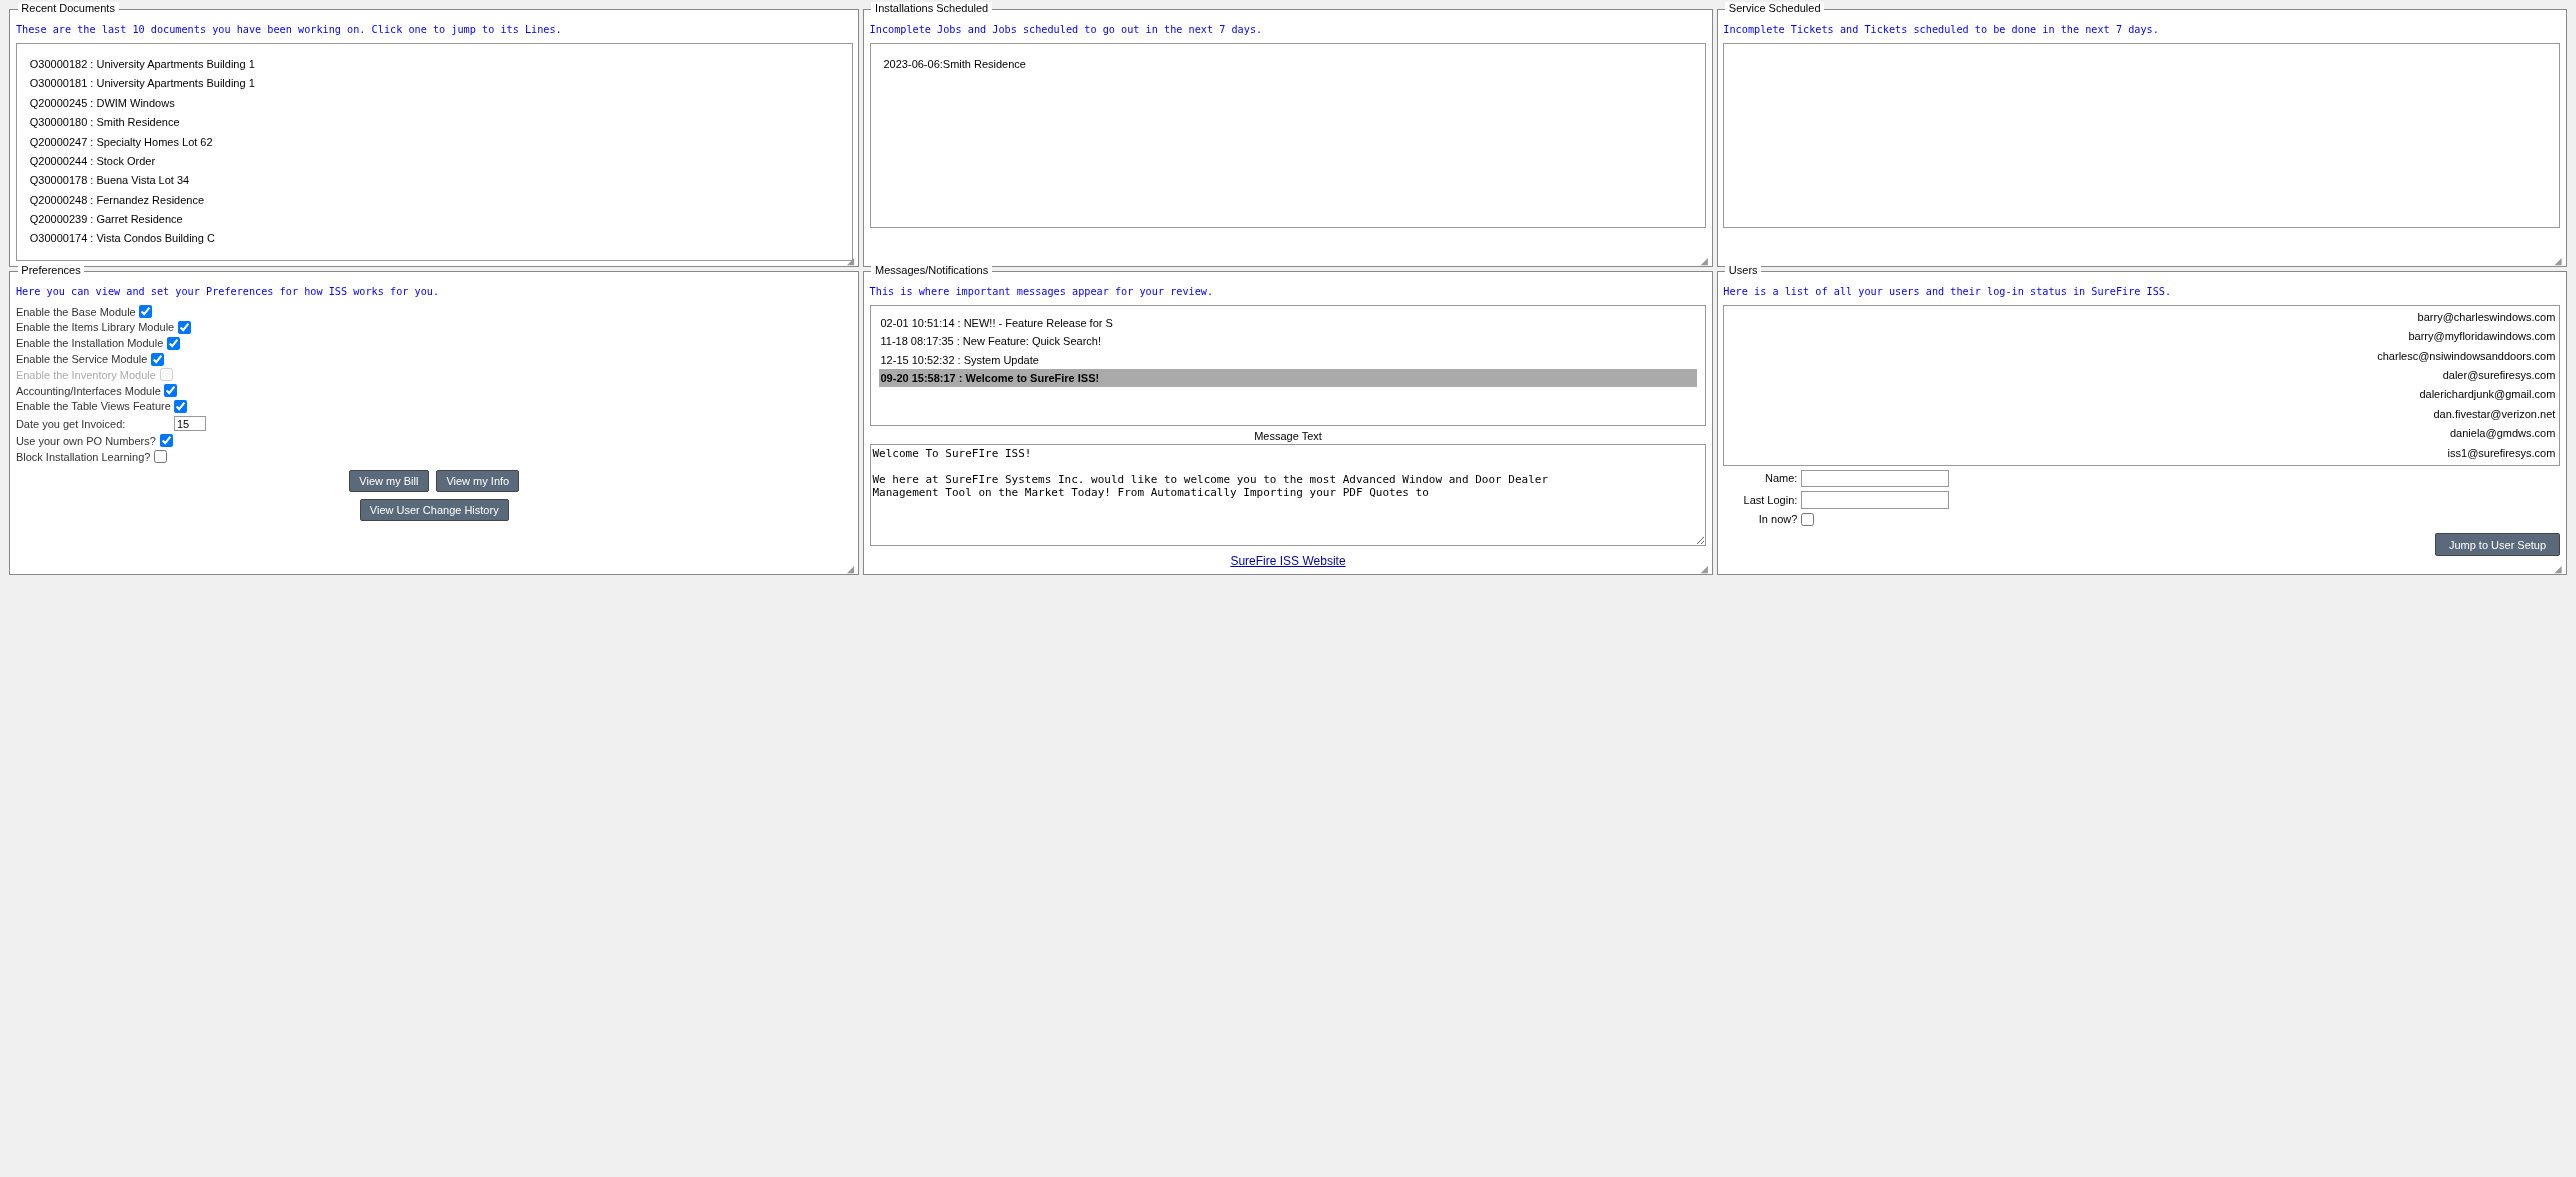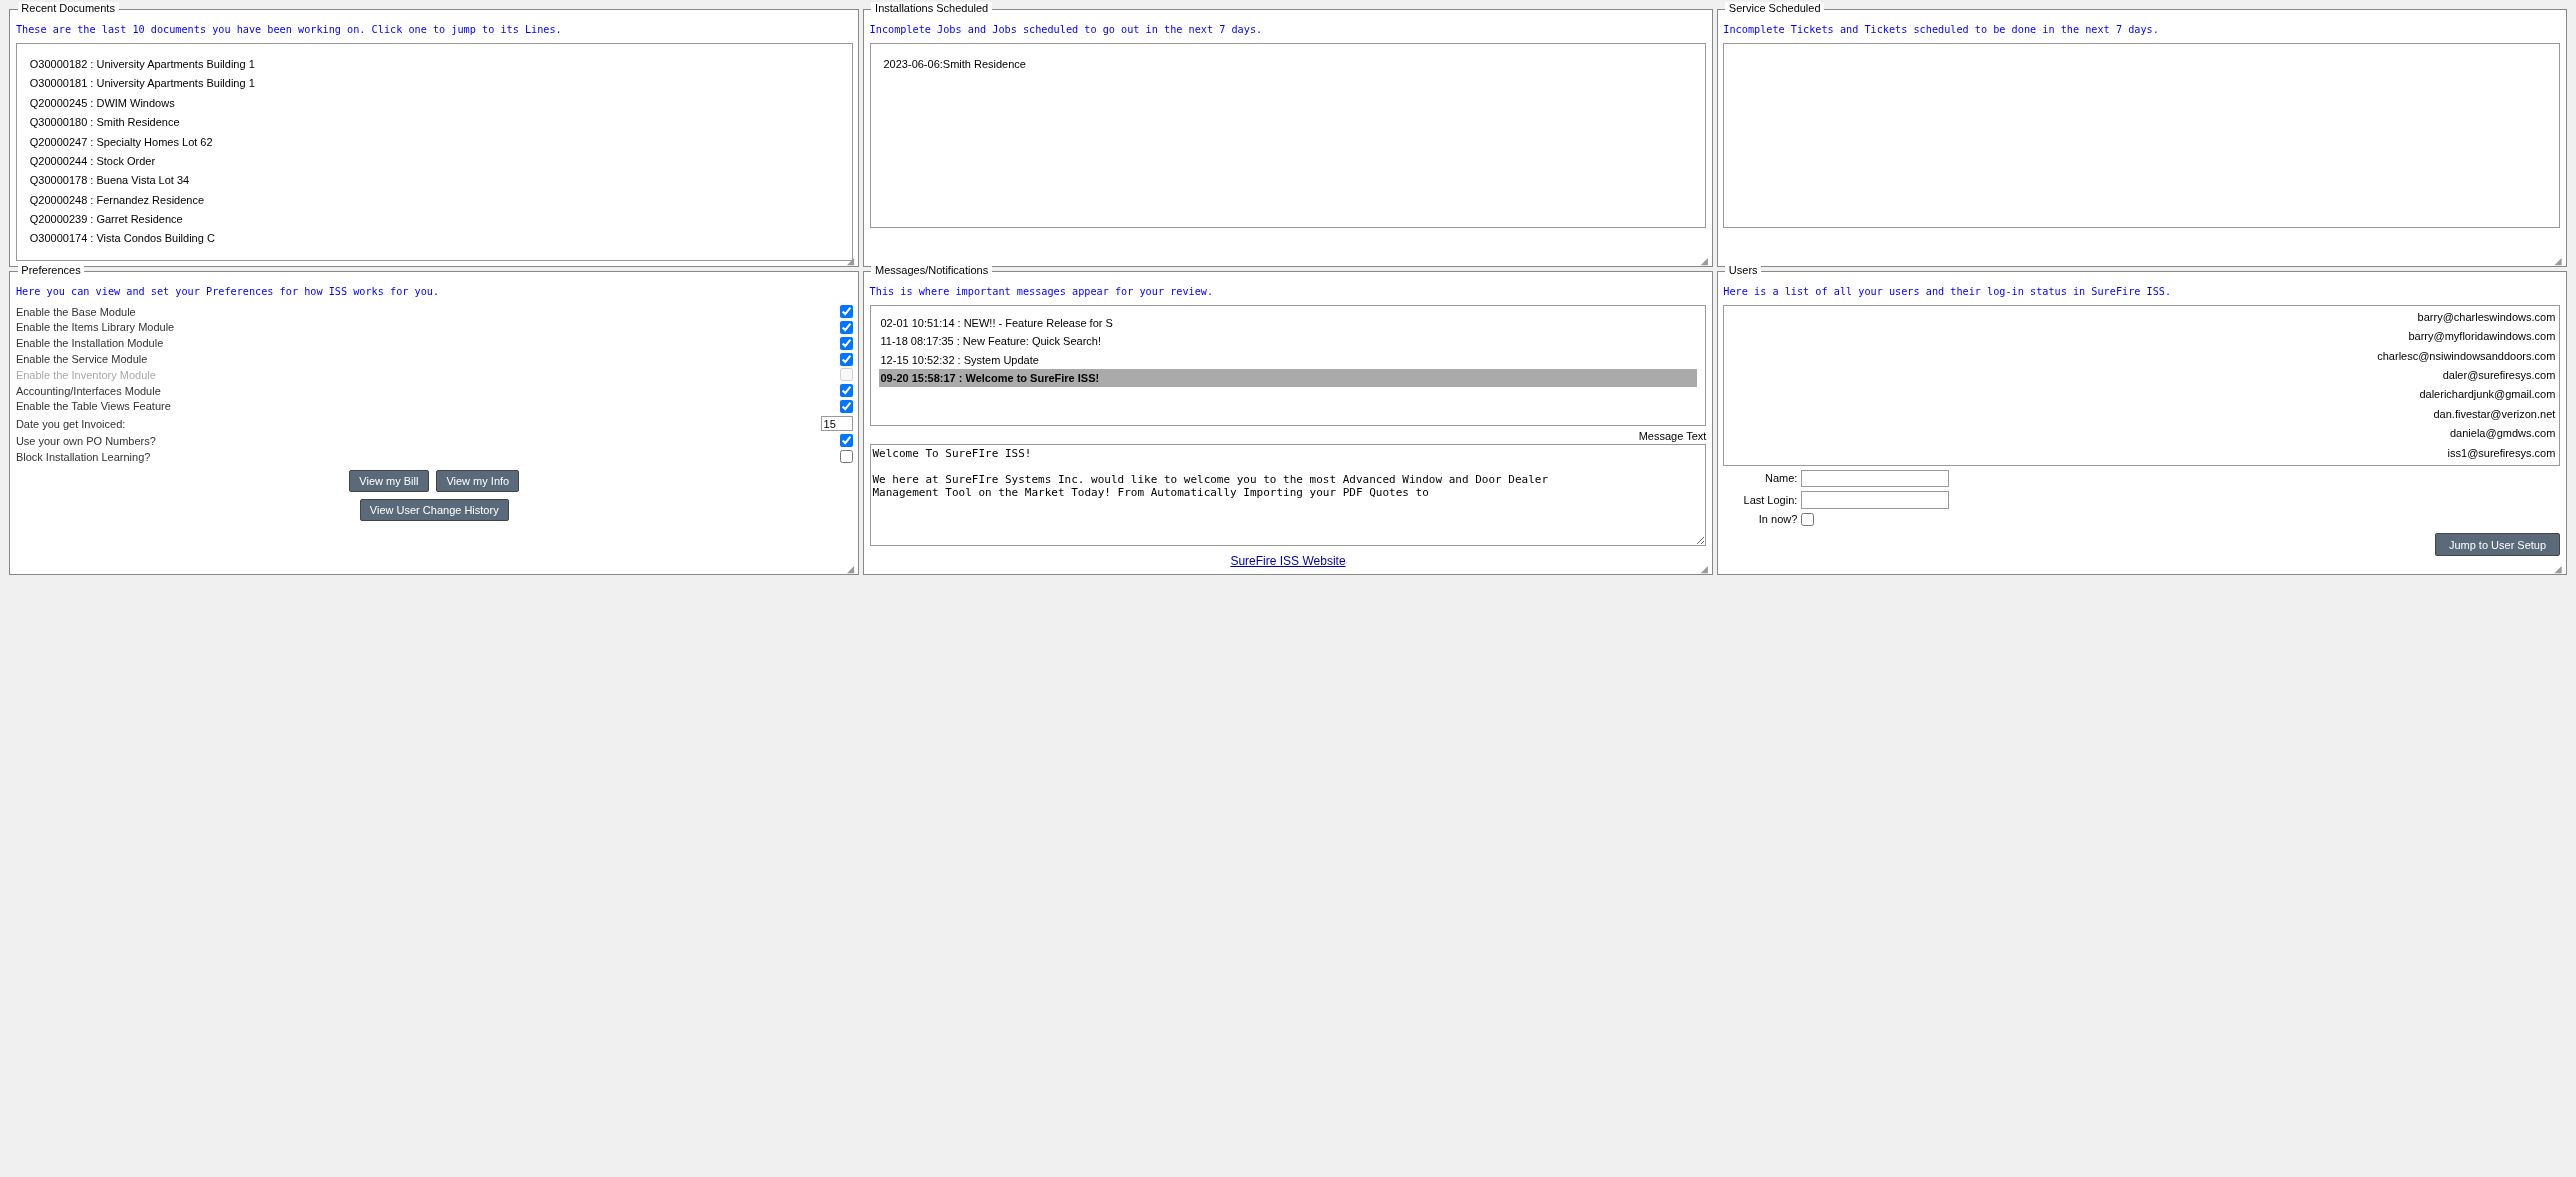--- a/index.html
+++ b/index.html
@@ -64,21 +64,21 @@
       right: 1.9px;
       width: 9.3px;
       height: 9.3px;
       cursor: se-resize;
       color: #999;
       font-size: 9.3px;
     }
     .pref-row {
       display: flex;
       align-items: center;
-      justify-content: space-between;
+      justify-content: flex-start;
       margin: 2.8px 0;
       gap: 3.7px;
     }
     .pref-row label {
       font-size: 11px;
       color: #333;
     }
     .pref-row.disabled label {
       color: #aaa;
     }
@@ -131,21 +131,21 @@
       width: 100%;
       height: 102px;
       border: 0.9px solid #999;
       font-size: 11px;
       font-family: monospace;
       padding: 1.9px;
       resize: both;
     }
     .msg-subtitle {
       font-size: 11px;
-      text-align: right;
+      text-align: center;
       margin: 3.7px 0 1.9px;
       color: #000;
     }
     .surefire-link {
       color: #00a;
       text-decoration: underline;
       cursor: pointer;
       font-size: 12px;
       text-align: center;
       display: block;

